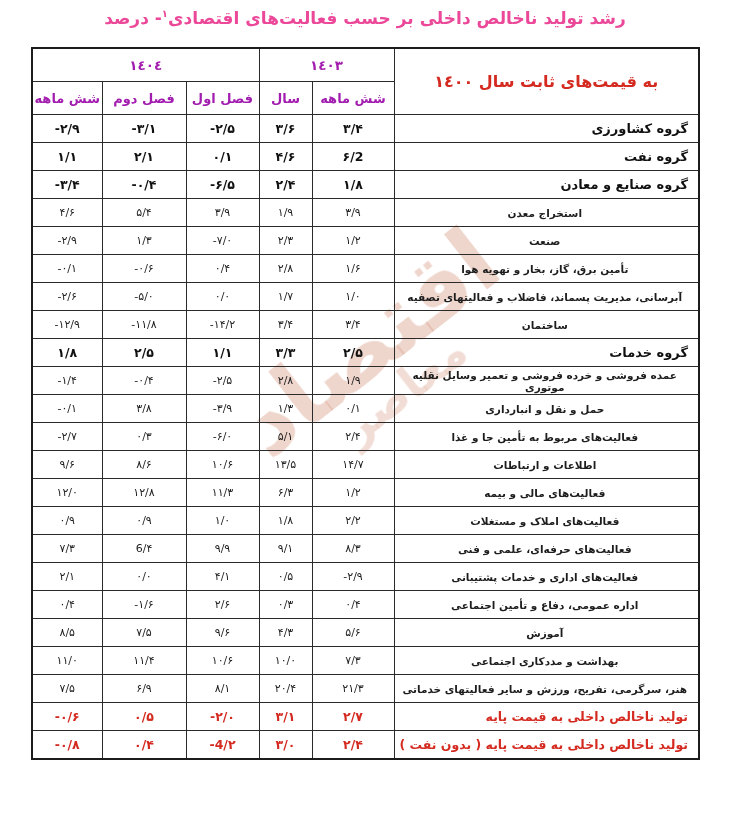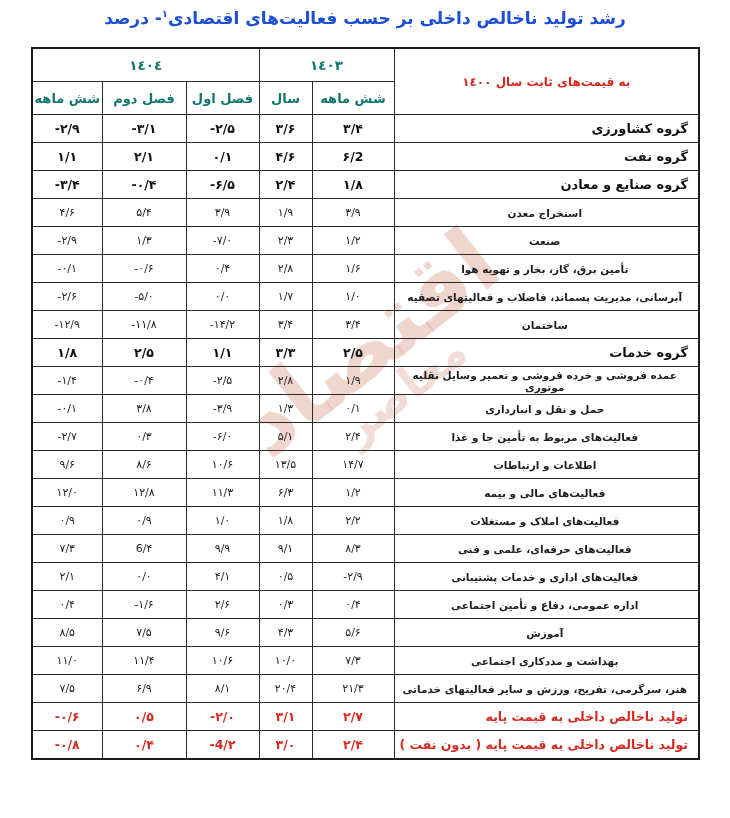--- a/index.html
+++ b/index.html
@@ -3,32 +3,32 @@
 <meta charset="utf-8">
 <style>
   html,body{margin:0;padding:0;}
   body{
     width:730px;height:818px;background:#ffffff;overflow:hidden;
     font-family:"DejaVu Sans", sans-serif;
   }
   .page{position:relative;width:730px;height:818px;direction:rtl;}
   .title{
     position:absolute;top:8px;left:0;right:0;text-align:center;
-    font-size:17px;font-weight:bold;color:#1d4ed8;letter-spacing:0;
+    font-size:17px;font-weight:bold;color:#ec4899;letter-spacing:0;
   }
   .title sup{font-size:10px;}
   .table-wrap{position:absolute;top:47px;right:30px;width:667px;z-index:2;}
   table{
     width:667px;border-collapse:collapse;table-layout:fixed;
     border:2px solid #1c1c1c;background:transparent;direction:rtl;
   }
   th,td{border:1px solid #2a2a2a;padding:0;vertical-align:middle;background:transparent;}
-  thead th{height:32px;font-weight:bold;color:#0f766e;font-size:13px;text-align:center;}
+  thead th{height:32px;font-weight:bold;color:#a21caf;font-size:13px;text-align:center;}
   thead th.year{font-size:13.5px;}
-  thead th.red-head{color:#d42a20;font-size:12px;}
+  thead th.red-head{color:#d42a20;font-size:16px;}
   tbody td{height:27px;text-align:center;color:#111;}
   td.label{text-align:right;padding-right:10px;padding-left:4px;}
   td.num{direction:ltr;text-align:center;}
   tr.group td{font-weight:bold;font-size:13px;}
   tr.group td.num{font-size:12.5px;}
   tr.sub td.label{text-align:center;padding-right:7px;font-size:10.5px;font-weight:bold;color:#1d1d1d;}
   tr.sub td.num{font-size:11px;font-weight:normal;color:#1d1d1d;}
   tr.red td{color:#d42a20;font-weight:bold;font-size:12.5px;}
   tr.red td.label{text-align:right;}
   .watermark{

